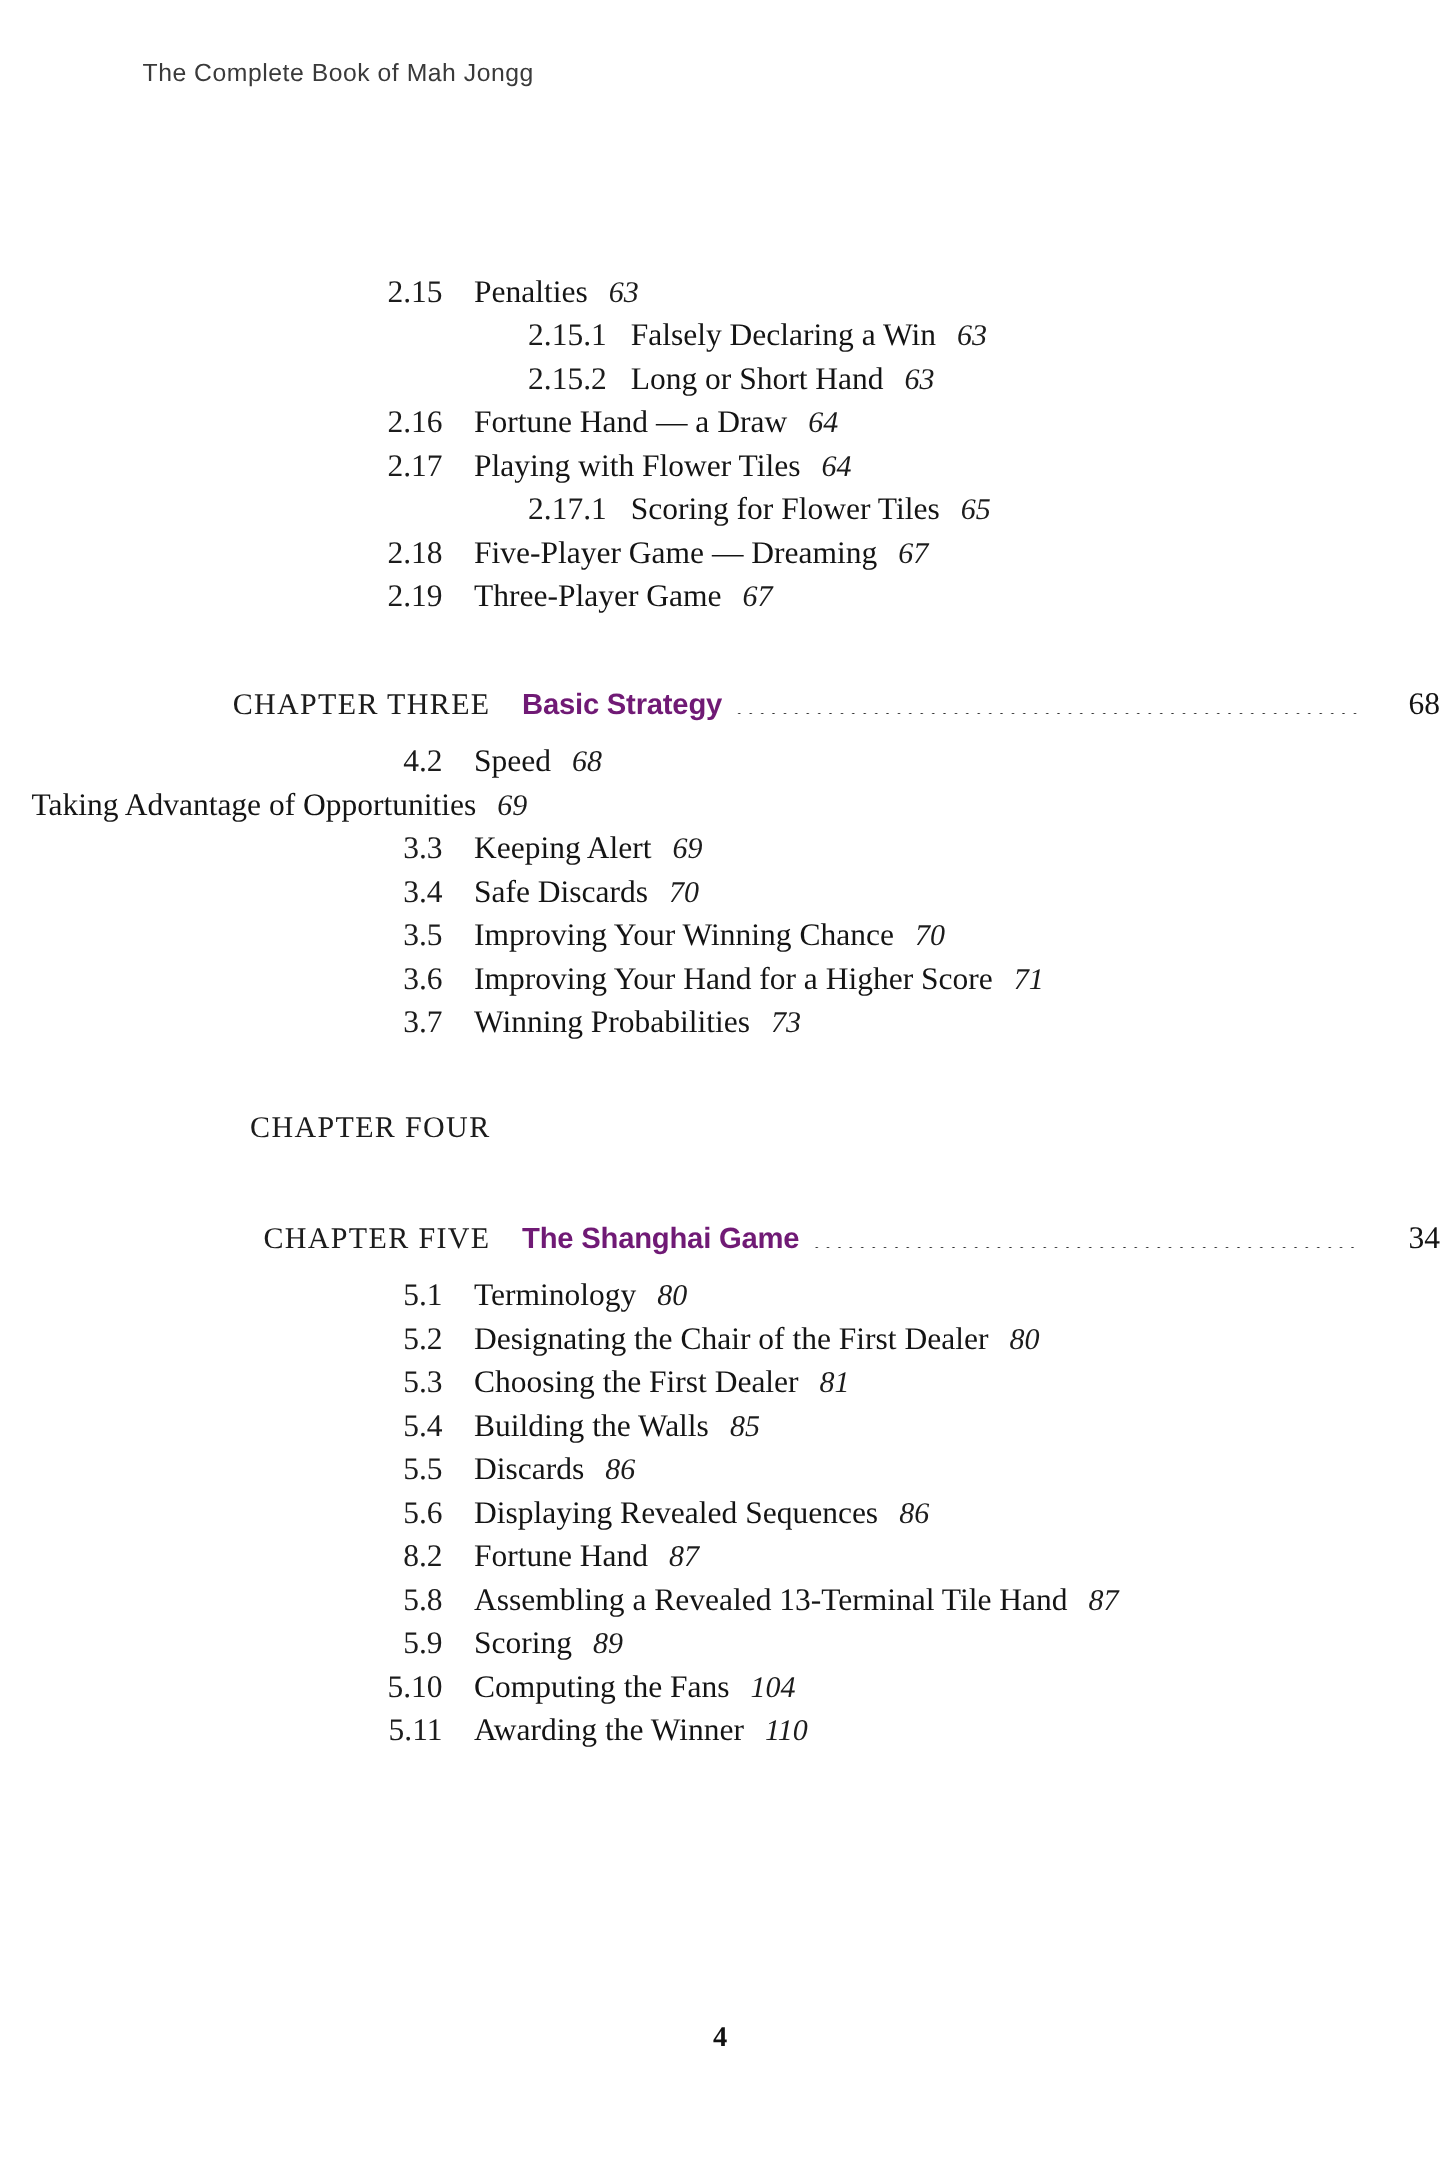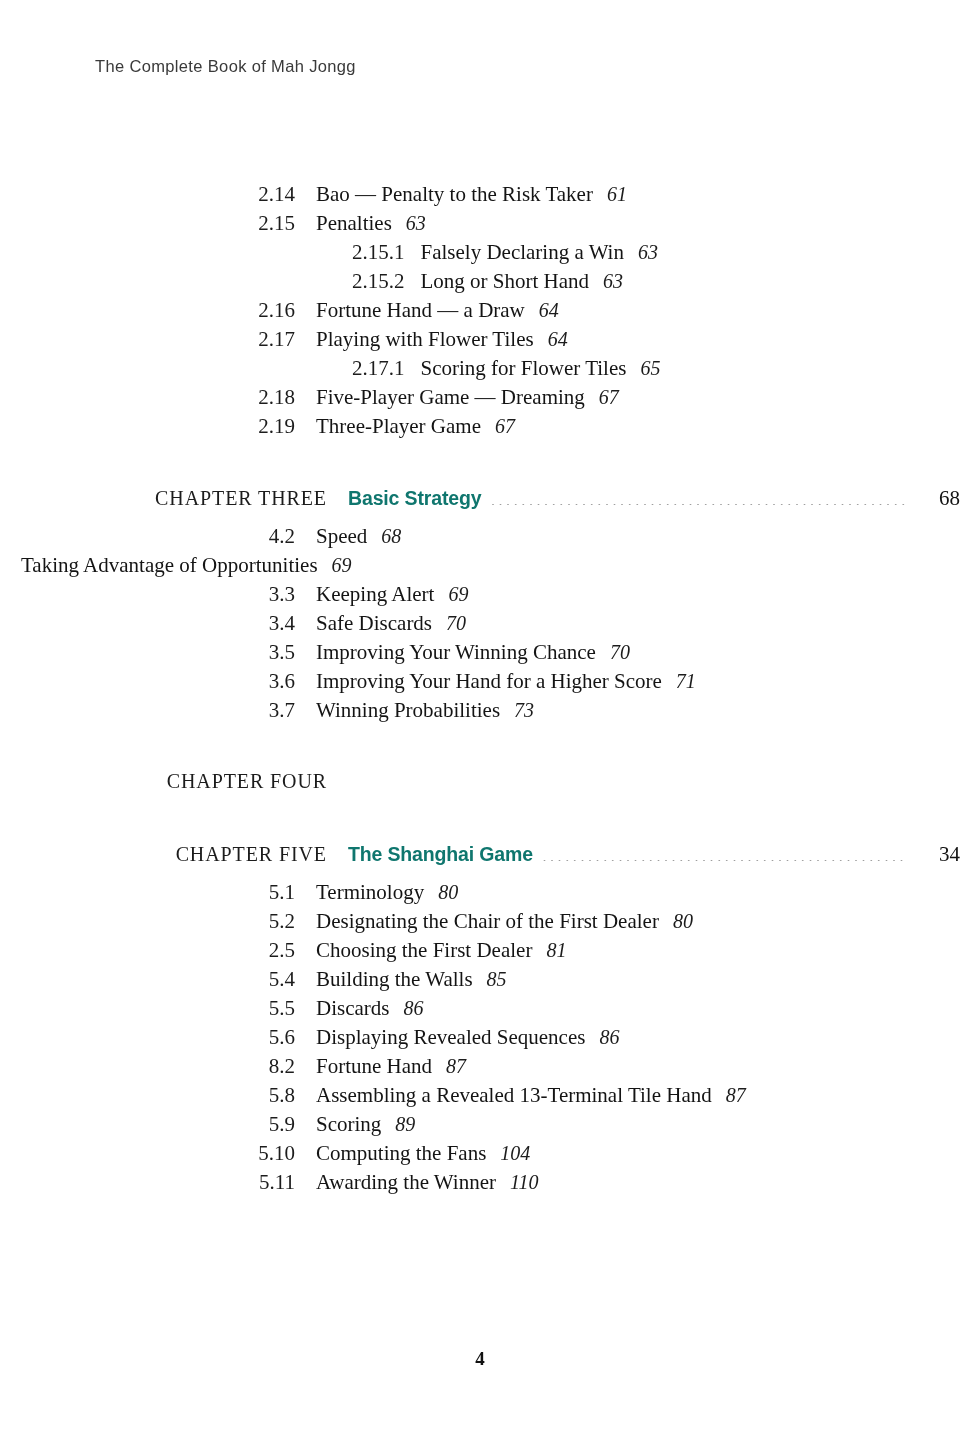--- a/index.html
+++ b/index.html
@@ -14,21 +14,21 @@
     background: #ffffff;
     overflow: hidden;
     font-family: "Liberation Serif", "DejaVu Serif", serif;
     color: #141414;
   }
 
   
   .running-head {
     position: absolute;
     left: 95px;
-    top: 57px;
+    top: 40px;
     font-family: "Liberation Sans", "DejaVu Sans", sans-serif;
     font-size: 16.5px;
     font-weight: 300;
     letter-spacing: 0.35px;
     color: #3a3a3a;
     white-space: nowrap;
   }
 
   
   .toc {
@@ -93,21 +93,21 @@
   
   .row.chapter {
     height: 29px;
     margin-left: 32px;
   }
   .chapter-title {
     font-family: "Liberation Sans", "DejaVu Sans", sans-serif;
     font-size: 19.5px;
     font-weight: bold;
     letter-spacing: -0.15px;
-    color: #0f766e;
+    color: #701a75;
   }
   .leader {
     flex: 1 1 auto;
     overflow: hidden;
     margin: 0 7px 0 9px;
     position: relative;
     height: 1em;
   }
   .leader::before {
     content: "........................................................................................................................";
@@ -143,27 +143,20 @@
 </style>
 </head>
 <body>
 
 <div class="page">
 
   <div class="running-head">The Complete Book of Mah Jongg</div>
 
   <div class="toc">
       <div class="row">
-        <div class="gutter"><span class="num">2.14</span></div>
-        <div class="content">
-          <span class="title">Bao — Penalty to the Risk Taker</span>
-          <span class="pageno">61</span>
-        </div>
-      </div>
-      <div class="row">
         <div class="gutter"><span class="num">2.15</span></div>
         <div class="content">
           <span class="title">Penalties</span>
           <span class="pageno">63</span>
         </div>
       </div>
       <div class="row">
         <div class="gutter"></div>
         <div class="content">
           <span class="subnum">2.15.1</span>
@@ -295,21 +288,21 @@
         </div>
       </div>
       <div class="row">
         <div class="gutter"><span class="num">5.2</span></div>
         <div class="content">
           <span class="title">Designating the Chair of the First Dealer</span>
           <span class="pageno">80</span>
         </div>
       </div>
       <div class="row">
-        <div class="gutter"><span class="num">2.5</span></div>
+        <div class="gutter"><span class="num">5.3</span></div>
         <div class="content">
           <span class="title">Choosing the First Dealer</span>
           <span class="pageno">81</span>
         </div>
       </div>
       <div class="row">
         <div class="gutter"><span class="num">5.4</span></div>
         <div class="content">
           <span class="title">Building the Walls</span>
           <span class="pageno">85</span>

